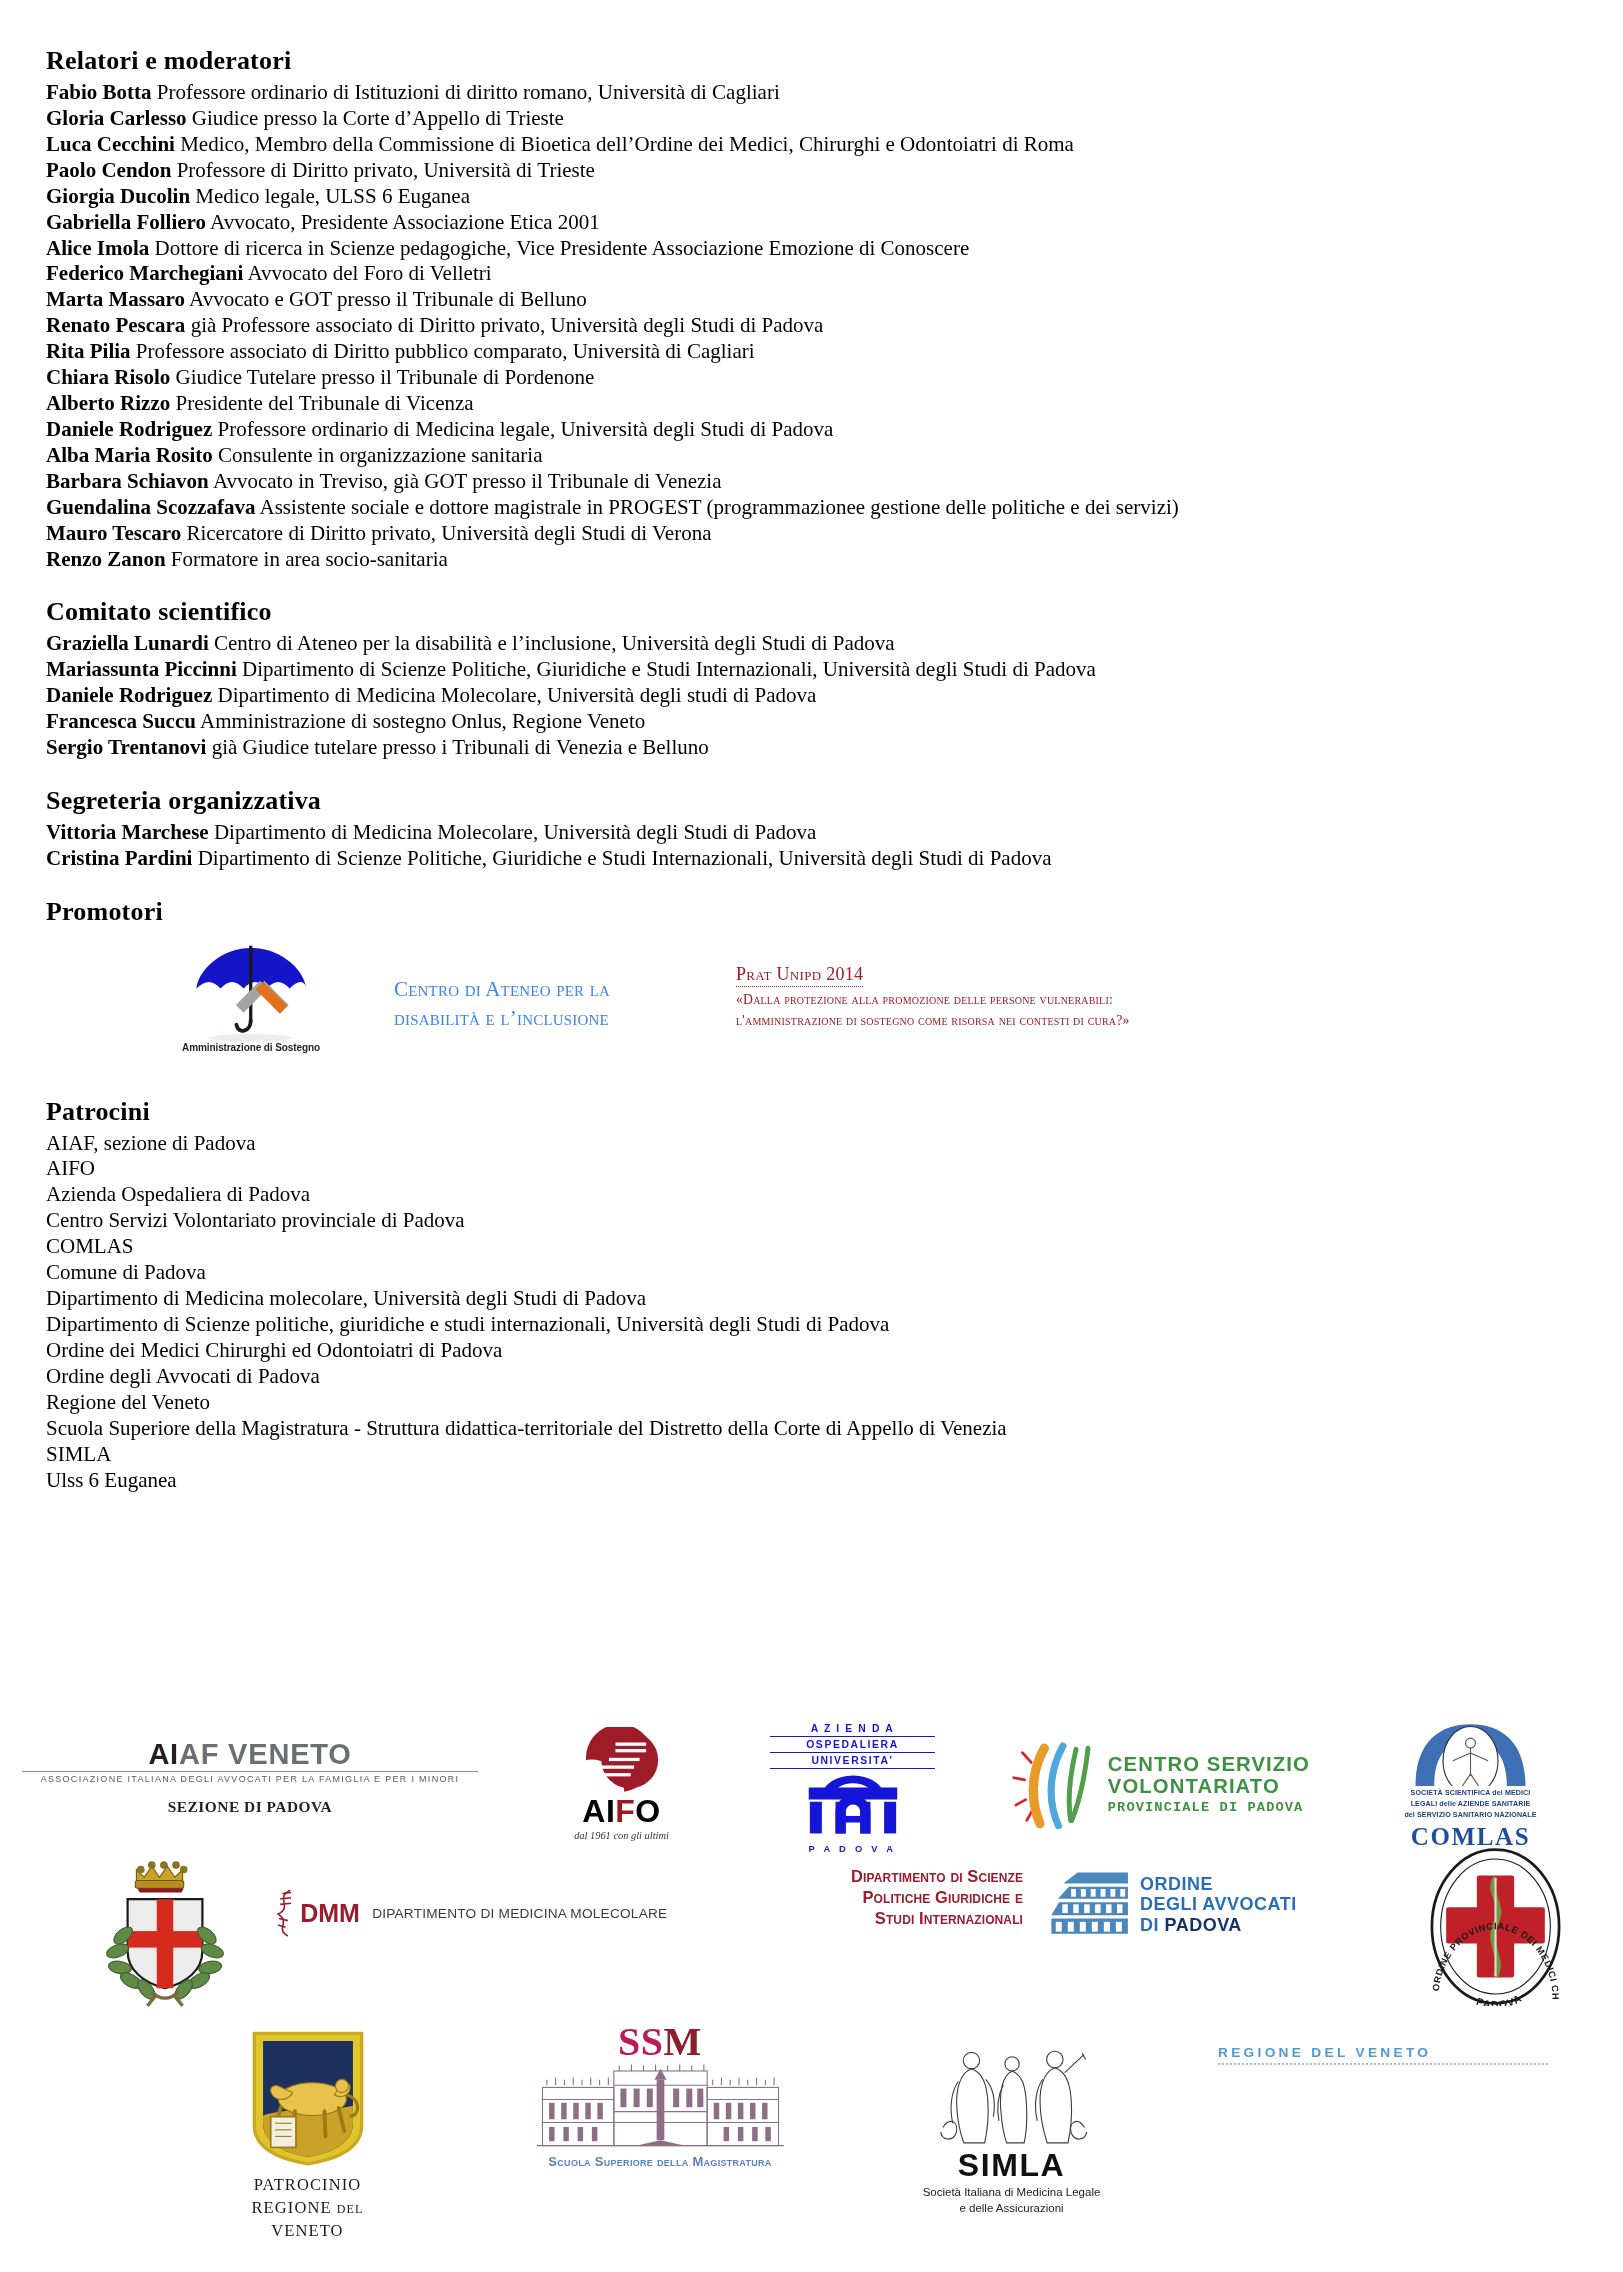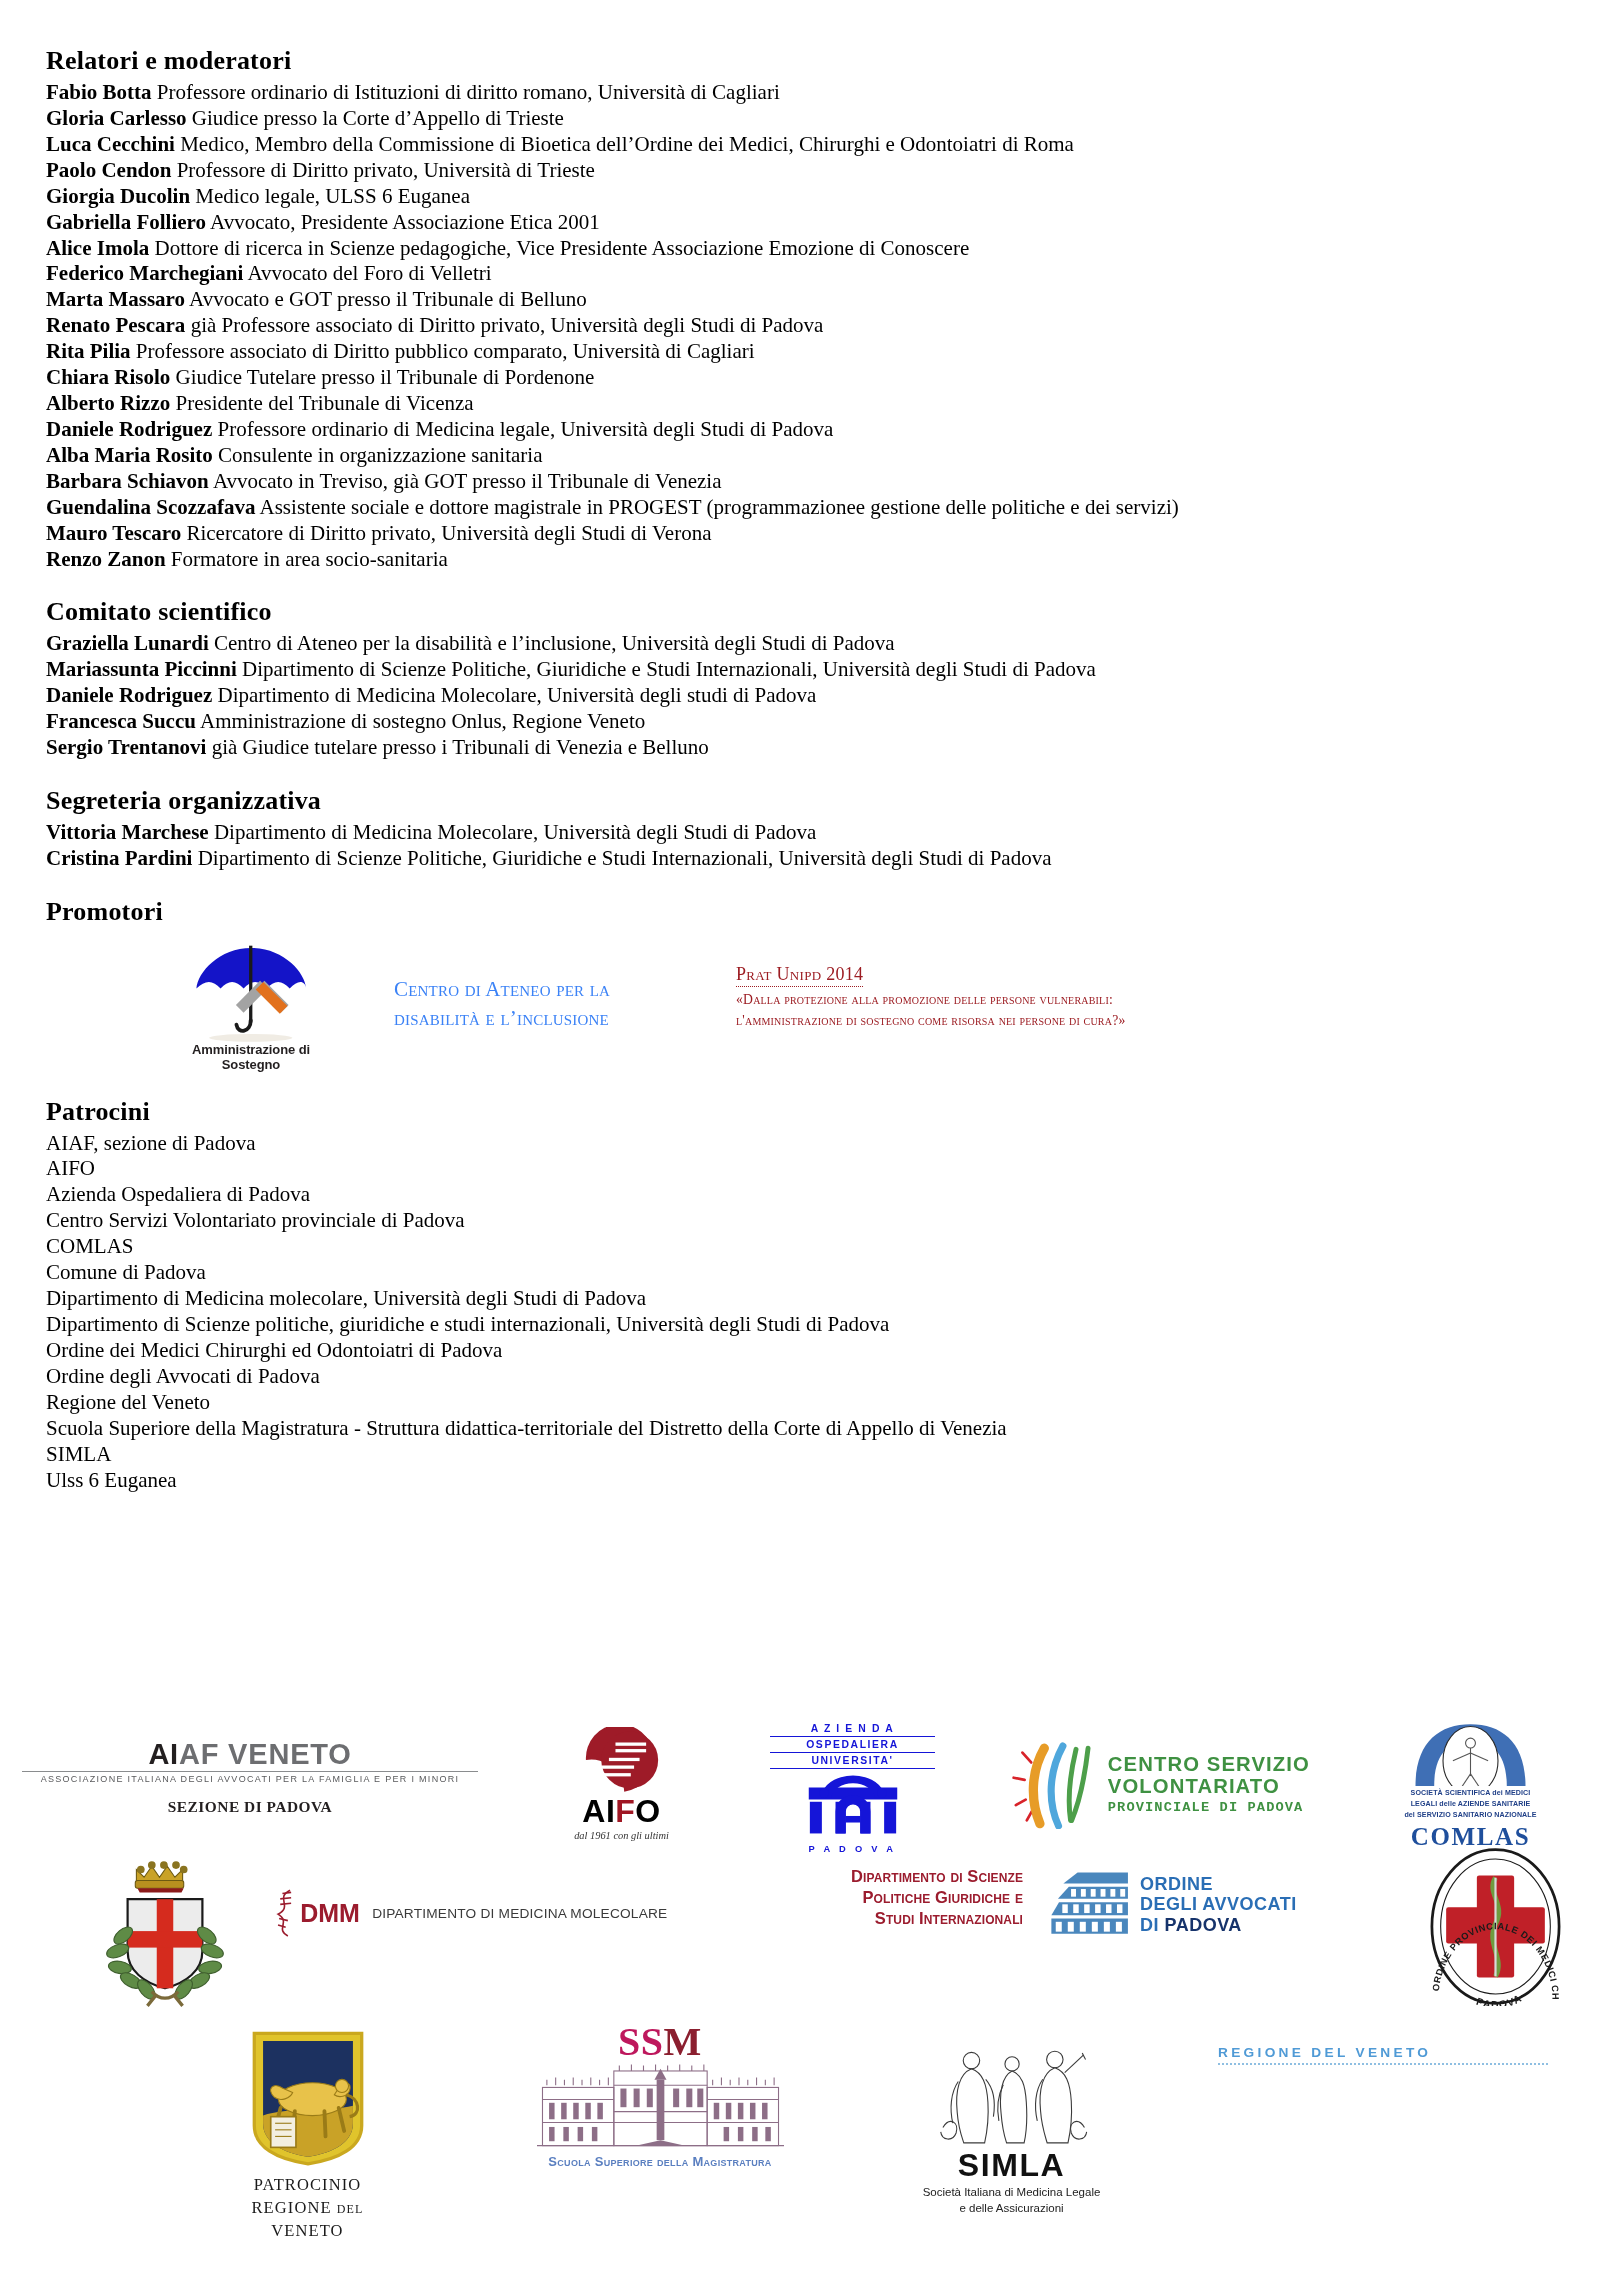--- a/index.html
+++ b/index.html
@@ -64,21 +64,21 @@
     width: 140px;
     height: 124px;
   }
   .umbrella-wrap { position: absolute; left: 0; top: 0; width: 140px; height: 107px; }
   .ads-caption {
     position: absolute;
     left: 0; top: 104px;
     width: 140px;
     text-align: center;
     font-family: "Liberation Sans", sans-serif;
-    font-size: 13px;
+    font-size: 10px;
     font-weight: bold;
     color: #231f20;
     letter-spacing: -0.1px;
   }
   .centro-ateneo {
     position: absolute;
     left: 348px;
     top: 37px;
     width: 275px;
     color: #3b82f6;
@@ -417,21 +417,21 @@
       </div>
 
       <div class="centro-ateneo">
         <div>Centro di Ateneo per la</div>
         <div>disabilità e l’inclusione</div>
       </div>
 
       <div class="prat-block">
         <div class="prat-title">Prat Unipd 2014</div>
         <div class="prat-sub">«Dalla protezione alla promozione delle persone vulnerabili:</div>
-        <div class="prat-sub">l'amministrazione di sostegno come risorsa nei persone di cura?»</div>
+        <div class="prat-sub">l'amministrazione di sostegno come risorsa nei contesti di cura?»</div>
       </div>
 
     </div>
 
     <div class="block-gap-sm"></div>
 
     <h2 class="section-title">Patrocini</h2>
     <div>
       <p class="plain-line">AIAF, sezione di Padova</p>
       <p class="plain-line">AIFO</p>

